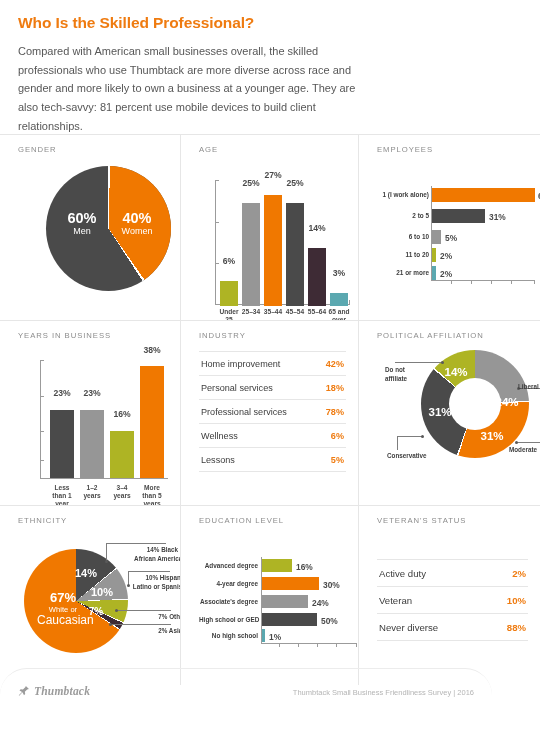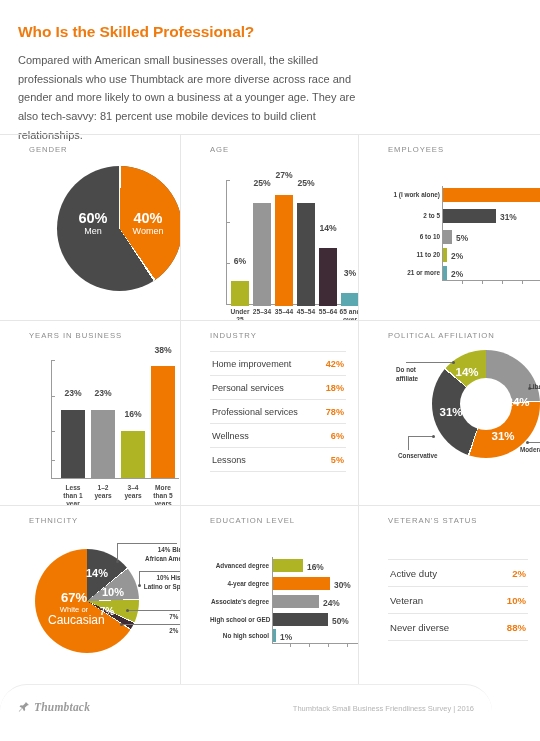--- a/index.html
+++ b/index.html
@@ -5,21 +5,21 @@
   html,body{margin:0;padding:0;}
   body{
     width:540px;height:741px;
     background:#ffffff;
     font-family:"Liberation Sans","DejaVu Sans",sans-serif;
     color:#4a4a4a;
     overflow:hidden;
     position:relative;
   }
   
-  .header{padding:23px 18px 0 18px;}
+  .header{padding:14px 18px 0 18px;}
   .h-title{
     font-size:15.5px;font-weight:bold;color:#ef7b10;
     letter-spacing:-0.1px;margin:0 0 9px 0;line-height:1.2;
   }
   .h-sub{
     font-size:11.2px;font-weight:bold;color:#3d3d3d;
     margin:0 0 9px 0;line-height:1.2;
   }
   .h-body{
     font-size:11px;color:#575757;line-height:1.72;margin:0;
@@ -28,21 +28,21 @@
   
   .grid{
     position:absolute;left:0;top:134px;width:540px;
     display:grid;
     grid-template-columns:180px 178px 182px;
     grid-template-rows:186px 185px 180px;
   }
   .cell{
     position:relative;
     border-top:1px solid #e6e6e6;
-    padding:10px 12px 0 29px;
+    padding:10px 12px 0 18px;
     box-sizing:border-box;
     overflow:hidden;
   }
   .cell.c2,.cell.c3{border-left:1px solid #e6e6e6;}
   .sec-title{
     font-size:7.7px;color:#8c8c8c;letter-spacing:0.95px;
     text-transform:uppercase;margin:0 0 4px 0;font-weight:normal;
   }
   
   .pie-wrap{position:relative;width:100%;height:140px;}
@@ -96,21 +96,21 @@
   .tlist.vet .trow{padding:7.5px 2px;font-size:9.6px;}
   
   .cline{position:absolute;background:#7d7d7d;}
   .cdot{position:absolute;width:3px;height:3px;border-radius:50%;background:#5a5a5a;}
   .ctext{
     position:absolute;font-size:6.3px;color:#3d3d3d;line-height:1.35;
     font-weight:bold;white-space:nowrap;
   }
   
   .footer{
-    position:absolute;left:0;bottom:0;width:492px;height:56px;
+    position:absolute;left:0;bottom:16px;width:492px;height:56px;
     border-top:1px solid #ececec;
     border-radius:27px;
   }
   .logo{
     position:absolute;left:18px;top:16px;display:flex;align-items:center;gap:4px;
   }
   .logo-text{
     font-family:"Liberation Serif","DejaVu Serif",serif;
     font-style:italic;font-size:11.5px;color:#9b9b9b;font-weight:bold;
     letter-spacing:0.2px;

